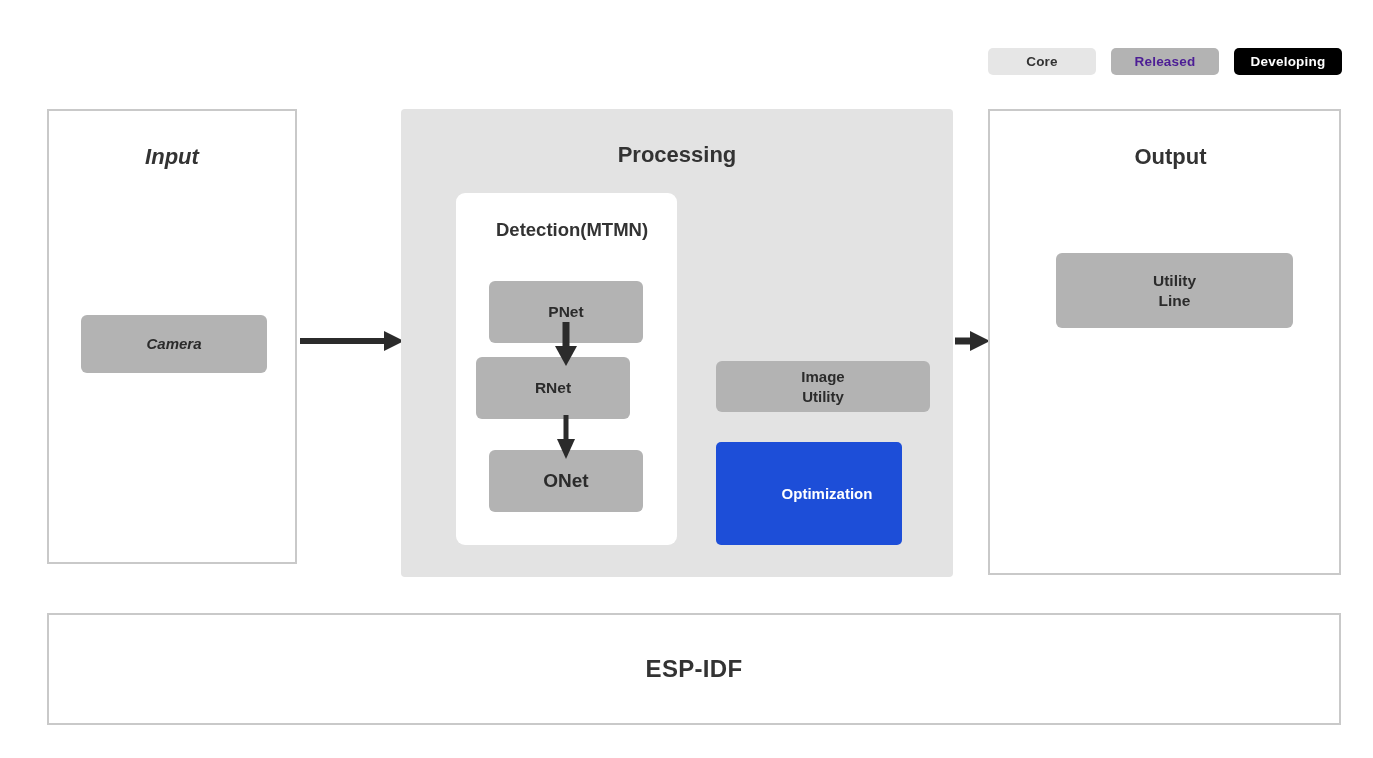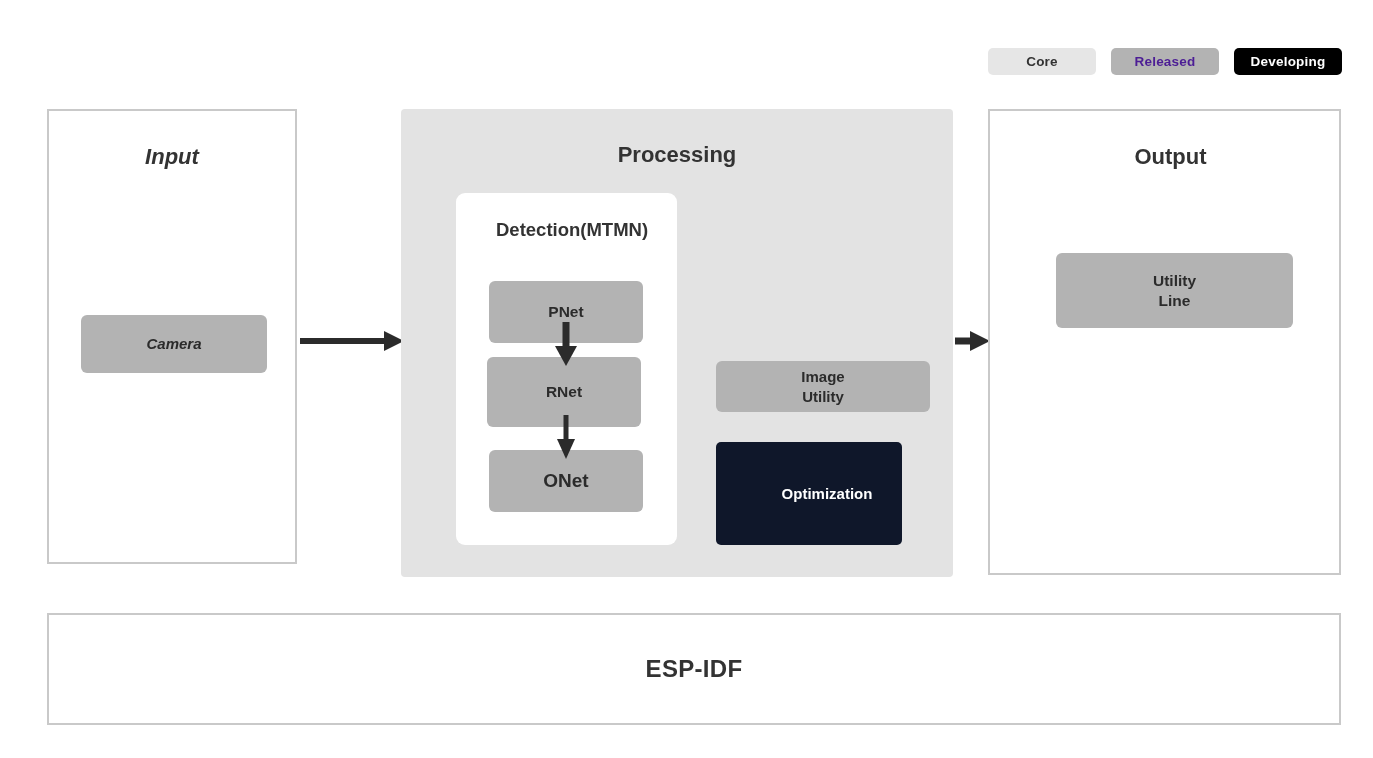--- a/index.html
+++ b/index.html
@@ -51,26 +51,26 @@
   }
   #detection-title{top:26px;}
   #recognition-title{top:23px;font-size:16.5px;}
 
   
   .box{
     border-radius:6px;display:flex;align-items:center;justify-content:center;
     text-align:center;line-height:1.28;
   }
   .box-released{background:#b3b3b3;color:#2b2b2b;}
-  .box-developing{background:#0f172a;color:#ffffff;padding-left:36px;}
+  .box-developing{background:#1d4ed8;color:#ffffff;padding-left:36px;}
 
   #camera-box{left:32px;top:204px;width:186px;height:58px;font-size:15px;font-weight:bold;}
 
   #pnet-box{left:33px;top:88px;width:154px;height:62px;font-size:15.5px;font-weight:bold;}
-  #rnet-box{left:31px;top:164px;width:154px;height:70px;font-size:15.5px;font-weight:bold;}
+  #rnet-box{left:20px;top:164px;width:154px;height:62px;font-size:15.5px;font-weight:bold;}
   #onet-box{left:33px;top:257px;width:154px;height:62px;font-size:19px;font-weight:bold;}
 
   #frmn-box{left:19px;top:67px;width:149px;height:58px;font-size:16px;font-weight:bold;}
 
   #imageutility-box{left:315px;top:252px;width:214px;height:51px;font-size:15px;font-weight:bold;}
   #optimization-box{left:315px;top:333px;width:186px;height:103px;font-size:15px;font-weight:bold;border-radius:5px;}
 
   #commandline-box{left:66px;top:142px;width:237px;height:75px;font-size:15.5px;font-weight:bold;}
   #wifi-box{left:66px;top:280px;width:237px;height:71px;font-size:15.5px;font-weight:bold;}
 

